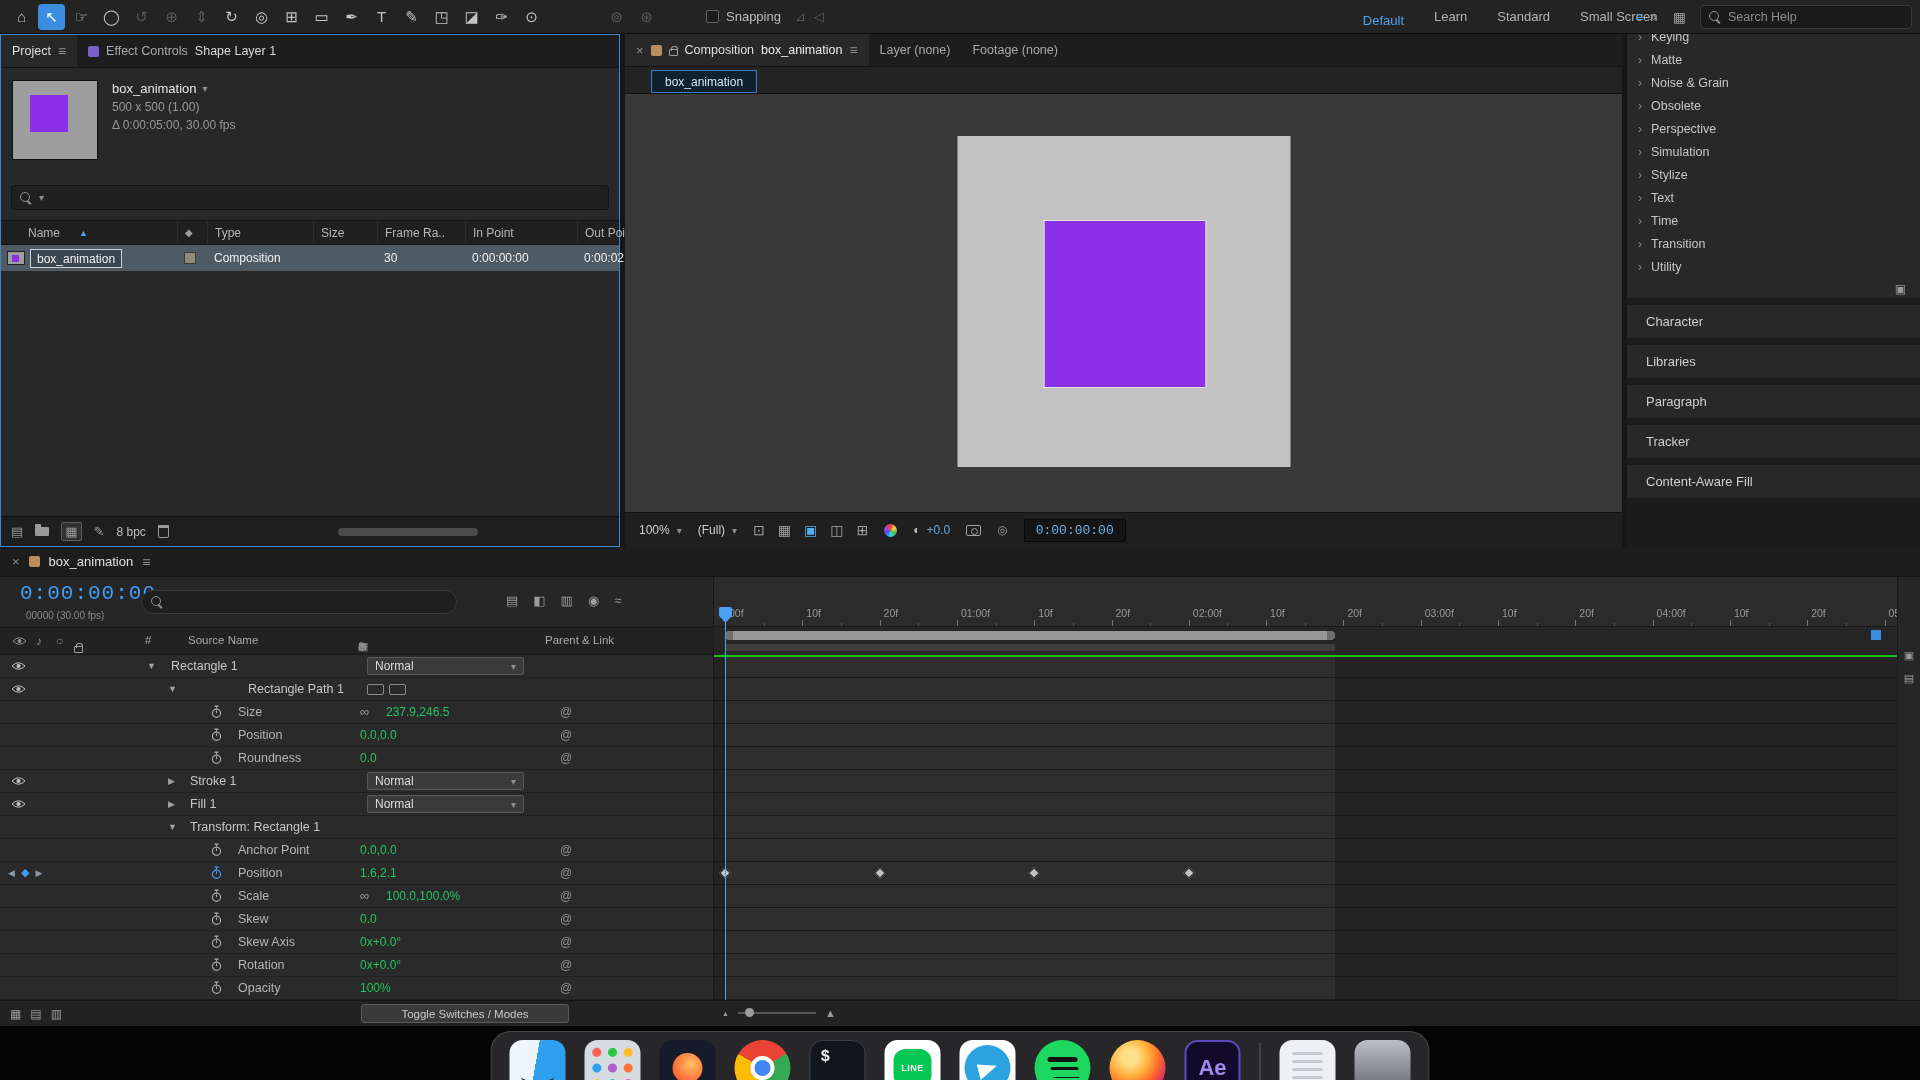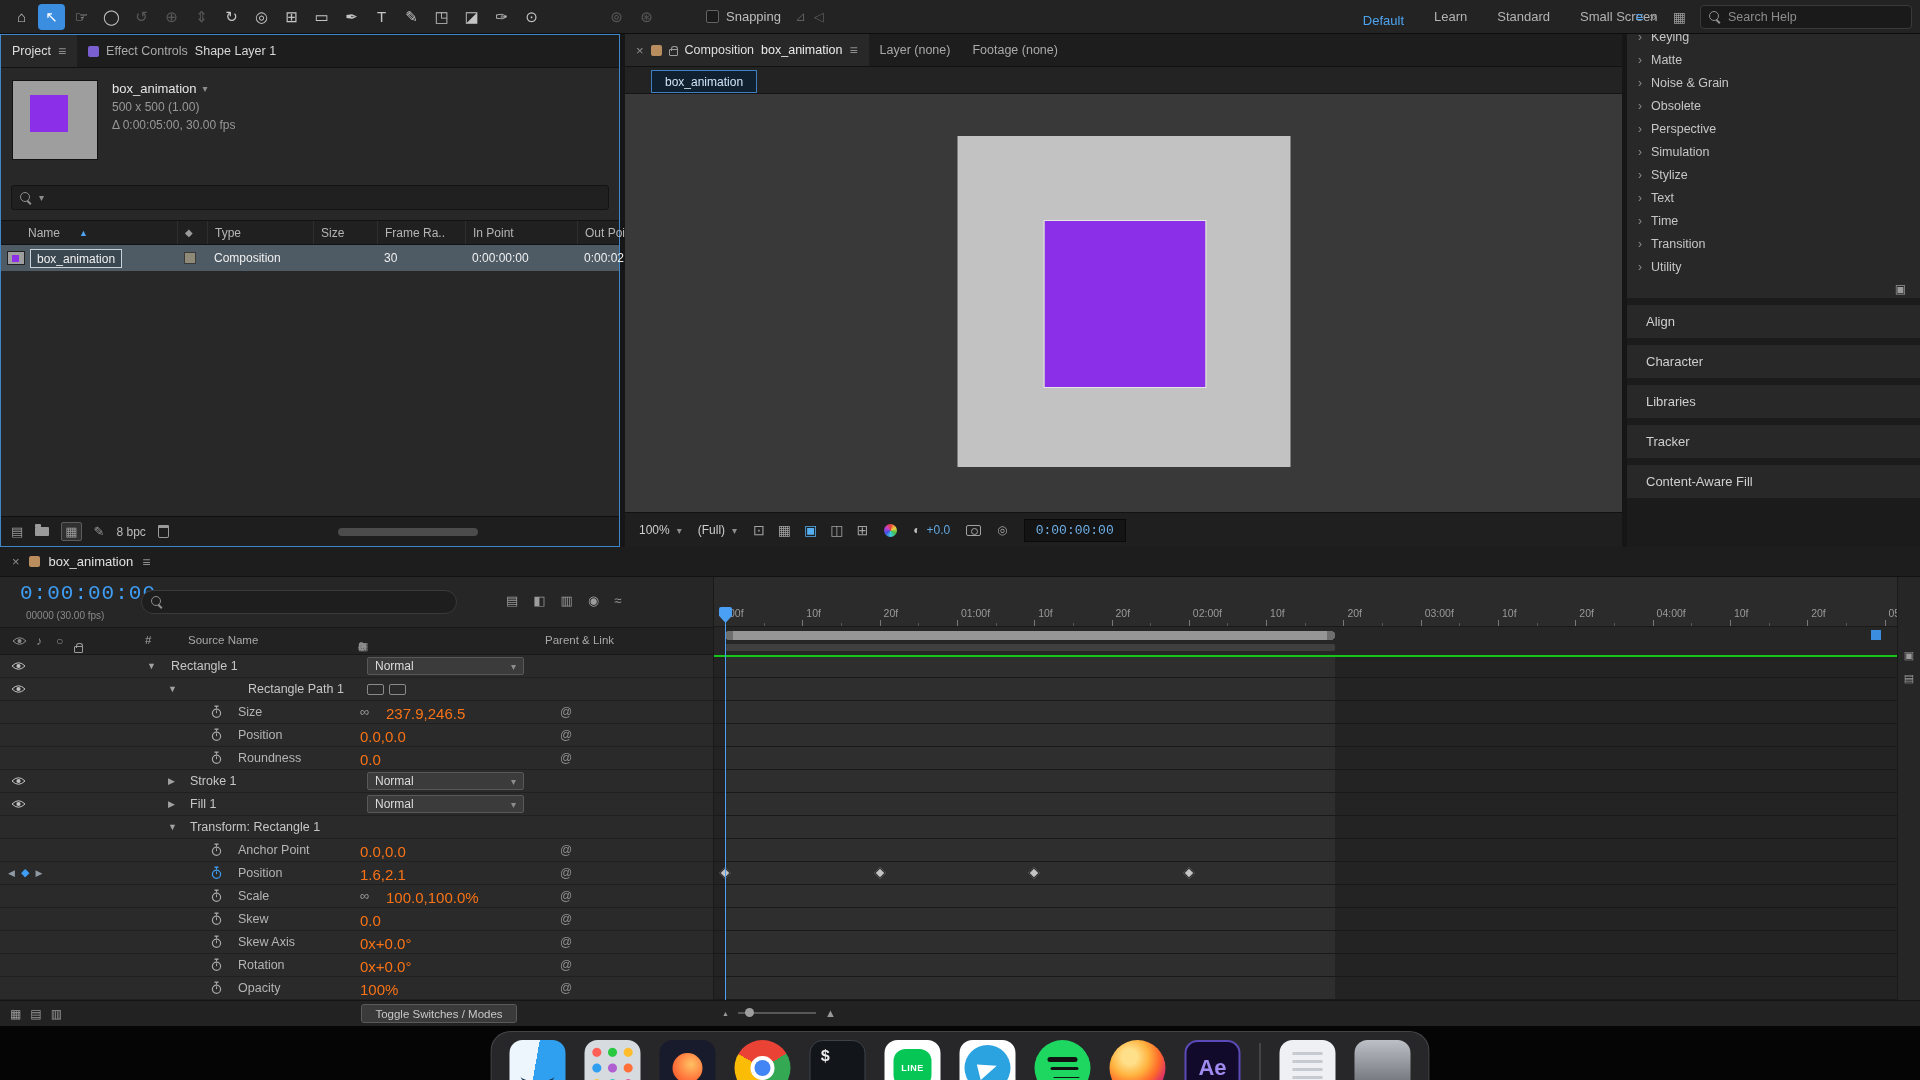--- a/index.html
+++ b/index.html
@@ -130,33 +130,33 @@
   .kf-nav{position:absolute;left:8px;top:4px;display:flex;gap:6px;align-items:center;font-size:9px;}
   .kf-nav .arrow{color:#8f9aa5;}
   .kf-nav .diamond{color:#3f9ef5;font-size:11px;}
   .twirl{position:absolute;top:6px;color:#a2a2a2;font-size:9px;}
   .rowlabel{position:absolute;top:4px;font-size:12.5px;color:#c6c6c6;white-space:nowrap;}
   .rowlabel.prop{color:#b4b4b4;}
   .stopwatch{position:absolute;left:211px;top:4px;}
   .mode-select{position:absolute;left:367px;top:2px;width:157px;height:18px;background:#3b3b3b;border:1px solid #585858;border-radius:2px;color:#dcdcdc;font-size:12px;display:flex;align-items:center;justify-content:space-between;padding:0 7px;}
   .mini-badge{position:absolute;top:6px;width:17px;height:11px;border:1px solid #8a8a8a;border-radius:2px;}
   .chain{position:absolute;left:360px;top:3px;color:#9a9a9a;font-size:13px;}
-  .pval{position:absolute;top:4px;color:#f97316;font-size:15px;white-space:nowrap;}
+  .pval{position:absolute;top:4px;color:#22c55e;font-size:12px;white-space:nowrap;}
   .pickwhip{position:absolute;left:560px;top:4px;color:#8f8f8f;font-size:12px;}
   .tl-tracks{position:absolute;left:714px;top:78px;width:1183px;height:345px;background:#1f1f1f;}
   .cache-line{position:absolute;left:0;right:0;top:0;height:2px;background:#16c516;z-index:3;}
   .trow{height:23px;border-bottom:1px solid #191919;position:relative;background:#232323;}
   .trow .dur{position:absolute;left:11px;width:610px;top:0;bottom:0;background:#2e2e2e;}
   .kf{position:absolute;top:50%;width:8px;height:8px;background:#c4c4c4;border:1px solid #2a2a2a;transform:translate(-50%,-50%) rotate(45deg);z-index:2;}
   .playhead{position:absolute;left:725px;top:31px;bottom:26px;width:1px;background:#4aa0f5;z-index:6;}
   .ph-handle{position:absolute;left:719px;top:30px;width:13px;height:16px;background:#4aa0f5;z-index:6;clip-path:polygon(0 0,100% 0,100% 55%,50% 100%,0 55%);border-radius:2px;}
   .tl-strip{position:absolute;left:1897px;top:0;width:23px;bottom:26px;background:#262626;border-left:1px solid #1a1a1a;display:flex;flex-direction:column;align-items:center;padding-top:72px;gap:10px;color:#9a9a9a;font-size:11px;}
   .tl-footer{position:absolute;left:0;right:0;bottom:0;height:26px;background:#222;border-top:1px solid #141414;display:flex;align-items:center;gap:10px;padding:0 10px;}
   .tlf-icons{display:flex;gap:9px;color:#9a9a9a;font-size:12px;}
-  .toggle-btn{position:absolute;left:361px;top:3px;width:156px;height:19px;background:#3a3a3a;border:1px solid #5a5a5a;border-radius:3px;color:#c8c8c8;font-size:11.5px;display:flex;align-items:center;justify-content:center;}
+  .toggle-btn{position:absolute;left:361px;top:3px;width:208px;height:19px;background:#3a3a3a;border:1px solid #5a5a5a;border-radius:3px;color:#c8c8c8;font-size:11.5px;display:flex;align-items:center;justify-content:center;}
   .zoom-ctl{position:absolute;left:722px;top:6px;display:flex;align-items:center;gap:9px;color:#9a9a9a;}
   .mtn-s{font-size:7px;}
   .mtn-l{font-size:11px;}
   .zslider{width:78px;height:2px;background:#575757;position:relative;}
   .zknob{position:absolute;left:7px;top:-4px;width:9px;height:9px;border-radius:50%;background:#9e9e9e;}
 
   
   .dock-strip{position:absolute;left:0;right:0;top:1026px;height:54px;background:#050505;}
   .dock{position:absolute;left:50%;transform:translateX(-50%);top:5px;display:flex;align-items:flex-start;gap:19px;padding:8px 18px;background:rgba(112,112,118,.32);border:1px solid rgba(255,255,255,.14);border-radius:20px;height:80px;}
   .dock-icon{width:56px;height:56px;border-radius:13px;position:relative;flex:none;}
@@ -421,23 +421,23 @@
         </div>
         <div class="fx-item">
           <span class="fx-chevron">›</span>
           <span>Utility</span>
         </div>
       </div>
     <div class="panel-opt-row">
         <span>▣</span>
       </div>
     <div class="fx-sections" id="fx-sections">
-        <div class="fx-section">Align</div>
         <div class="fx-section">Character</div>
         <div class="fx-section">Libraries</div>
+        <div class="fx-section">Paragraph</div>
         <div class="fx-section">Tracker</div>
         <div class="fx-section">Content-Aware Fill</div>
       </div>
   </div>
 
   <div class="timeline">
     <div class="tl-tabbar">
       <span class="close-glyph">×</span>
       <span class="panel-chip chip-tan"></span>
       <span class="tl-tab-label">box_animation</span>

